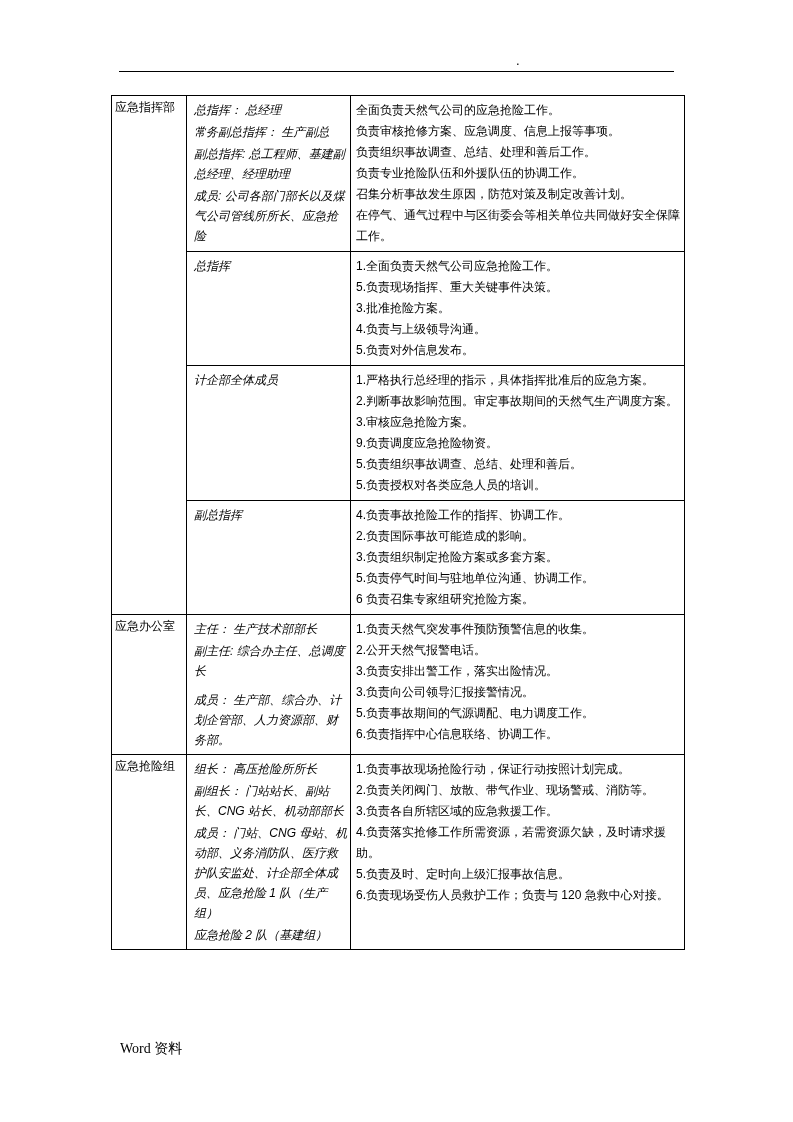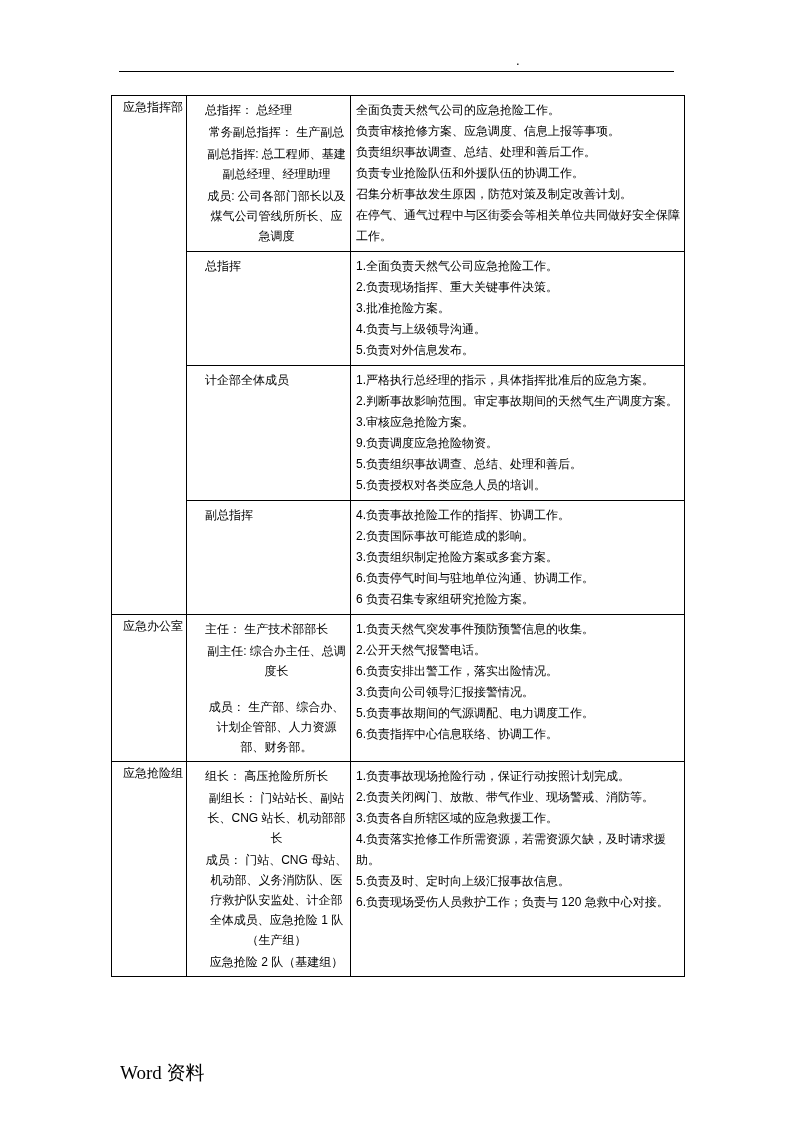--- a/index.html
+++ b/index.html
@@ -30,45 +30,45 @@
     table-layout: fixed;
   }
   table.doc-table td {
     border: 1px solid #000000;
     font-size: 12px;
     color: #000000;
     vertical-align: top;
     overflow: hidden;
   }
   td.group-cell {
-    text-align: right;
+    text-align: left;
     vertical-align: middle;
     padding: 2px 3px;
     line-height: 18px;
     margin-left: 44px;
   }
   td.role-cell {
-    padding: 4px 2px 4px 18px;
+    padding: 4px 2px 4px 7px;
     line-height: 20px;
+    font-style: italic;
   }
   td.duty-cell {
     padding: 4px 2px 4px 5px;
     line-height: 21px;
     margin-top: 20px;
   }
   td.duty-cell-middle { vertical-align: middle; }
   .line { margin: 0; padding: 0; }
-  td.role-cell .line + .line { margin-top: 2px; text-align: center; }
+  td.role-cell .line + .line { margin-top: 2px; }
   .footer-text {
     position: absolute;
     left: 120px; top: 1040px;
     font-family: "Liberation Serif", "DejaVu Serif", serif;
-    font-size: 19px;
+    font-size: 14px;
     color: #000000;
-    margin-top: 20px;
   }
 </style>
 </head>
 <body>
 
 <div class="header-rule"></div>
 <span class="header-dot">.</span>
 
 <table class="doc-table">
   <colgroup>
@@ -77,39 +77,39 @@
     <col style="width:334px">
   </colgroup>
 
   <tbody>
       <tr style="height:154px">
     <td class="group-cell" rowspan="4">应急指挥部</td>
     <td class="role-cell">
       <p class="line">总指挥： 总经理</p>
       <p class="line">常务副总指挥： 生产副总</p>
       <p class="line">副总指挥: 总工程师、基建副总经理、经理助理</p>
-      <p class="line">成员: 公司各部门部长以及煤气公司管线所所长、应急调度</p>
+      <p class="line">成员: 公司各部门部长以及煤气公司管线所所长、应急抢险</p>
     </td>
     <td class="duty-cell">
       <p class="line">全面负责天然气公司的应急抢险工作。</p>
       <p class="line">负责审核抢修方案、应急调度、信息上报等事项。</p>
       <p class="line">负责组织事故调查、总结、处理和善后工作。</p>
       <p class="line">负责专业抢险队伍和外援队伍的协调工作。</p>
       <p class="line">召集分析事故发生原因，防范对策及制定改善计划。</p>
       <p class="line">在停气、通气过程中与区街委会等相关单位共同做好安全保障工作。</p>
     </td>
   </tr>
 
   <tr style="height:103px">
     <td class="role-cell">
       <p class="line">总指挥</p>
     </td>
     <td class="duty-cell">
       <p class="line">1.全面负责天然气公司应急抢险工作。</p>
-      <p class="line">2.负责现场指挥、重大关键事件决策。</p>
+      <p class="line">5.负责现场指挥、重大关键事件决策。</p>
       <p class="line">3.批准抢险方案。</p>
       <p class="line">4.负责与上级领导沟通。</p>
       <p class="line">5.负责对外信息发布。</p>
     </td>
   </tr>
 
   <tr style="height:125px">
     <td class="role-cell">
       <p class="line">计企部全体成员</p>
     </td>
@@ -124,36 +124,36 @@
   </tr>
 
   <tr style="height:105px">
     <td class="role-cell">
       <p class="line">副总指挥</p>
     </td>
     <td class="duty-cell">
       <p class="line">4.负责事故抢险工作的指挥、协调工作。</p>
       <p class="line">2.负责国际事故可能造成的影响。</p>
       <p class="line">3.负责组织制定抢险方案或多套方案。</p>
-      <p class="line">6.负责停气时间与驻地单位沟通、协调工作。</p>
+      <p class="line">5.负责停气时间与驻地单位沟通、协调工作。</p>
       <p class="line">6 负责召集专家组研究抢险方案。</p>
     </td>
   </tr>
 
   <tr style="height:136px">
     <td class="group-cell">应急办公室</td>
     <td class="role-cell">
       <p class="line">主任： 生产技术部部长</p>
       <p class="line">副主任: 综合办主任、总调度长</p>
-      <p class="line" style="margin-top:16px">成员： 生产部、综合办、计划企管部、人力资源部、财务部。</p>
+      <p class="line" style="margin-top:9px">成员： 生产部、综合办、计划企管部、人力资源部、财务部。</p>
     </td>
     <td class="duty-cell">
       <p class="line">1.负责天然气突发事件预防预警信息的收集。</p>
       <p class="line">2.公开天然气报警电话。</p>
-      <p class="line">6.负责安排出警工作，落实出险情况。</p>
+      <p class="line">3.负责安排出警工作，落实出险情况。</p>
       <p class="line">3.负责向公司领导汇报接警情况。</p>
       <p class="line">5.负责事故期间的气源调配、电力调度工作。</p>
       <p class="line">6.负责指挥中心信息联络、协调工作。</p>
     </td>
   </tr>
 
   <tr style="height:163px">
     <td class="group-cell">应急抢险组</td>
     <td class="role-cell">
       <p class="line">组长： 高压抢险所所长</p>

